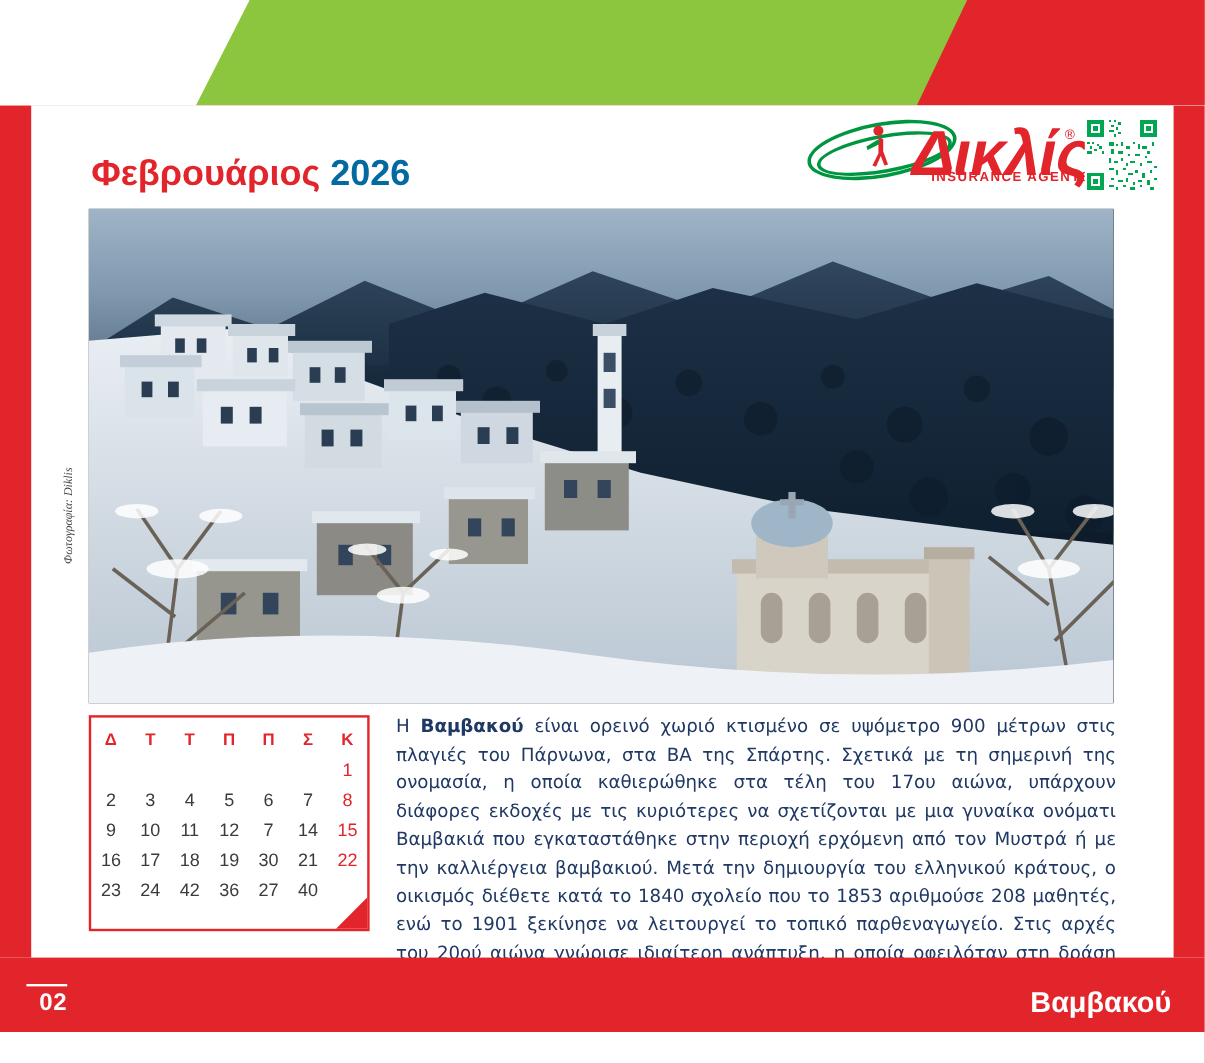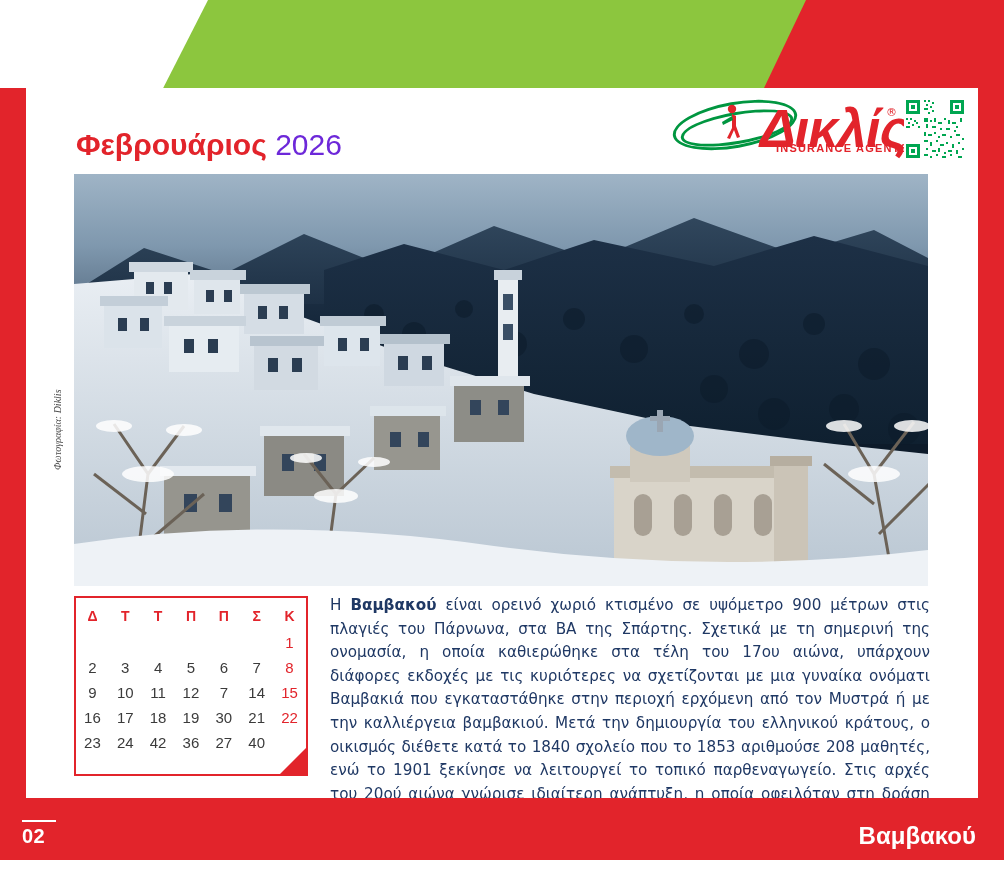--- a/index.html
+++ b/index.html
@@ -44,33 +44,33 @@
   .bottom-bar{
     position:absolute;left:0;bottom:0;width:1004px;height:88px;background:#e2242b;
   }
   .bottom-white{
     position:absolute;left:0;bottom:0;width:1004px;height:26px;background:#ffffff;
   }
   .page-num{
     position:absolute;left:22px;bottom:38px;color:#ffffff;
     font-size:20px;font-weight:bold;letter-spacing:.5px;
     font-family:"Liberation Sans", sans-serif;
-    border-top:2px solid #ffffff;padding-top:3px;width:34px;text-align:left;
+    border-top:2px solid #ffffff;padding-top:3px;width:34px;text-align:right;
   }
   .bottom-place{
     position:absolute;right:28px;bottom:36px;color:#ffffff;
     font-size:24px;font-weight:bold;font-family:"Liberation Sans", sans-serif;
   }
   
   .month-title{
     position:absolute;left:76px;top:128px;font-size:30px;
     font-family:"Liberation Sans", sans-serif;
   }
   .month-title .m{color:#e2242b;font-weight:bold;}
-  .month-title .y{color:#6d28d9;font-weight:normal;}
+  .month-title .y{color:#0369a1;font-weight:bold;}
 
   
   .logo-wrap{
     position:absolute;right:72px;top:96px;width:260px;height:68px;
   }
   .logo-ellipse{
     position:absolute;left:0;top:6px;width:120px;height:40px;
     border:3px solid #009640;border-radius:50%;transform:rotate(-10deg);
   }
   .logo-ellipse2{

